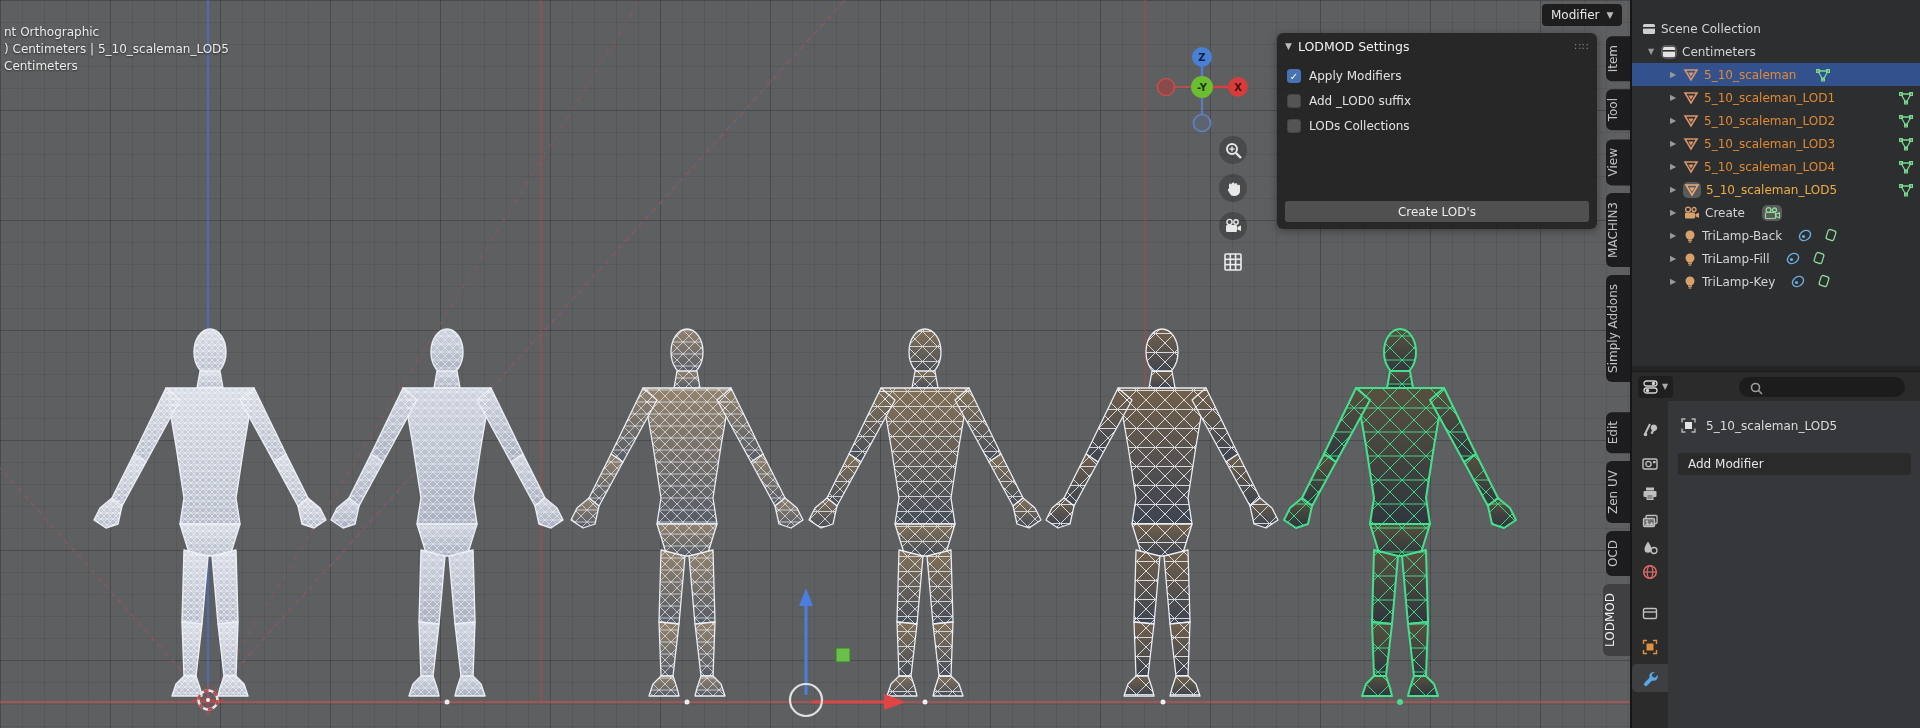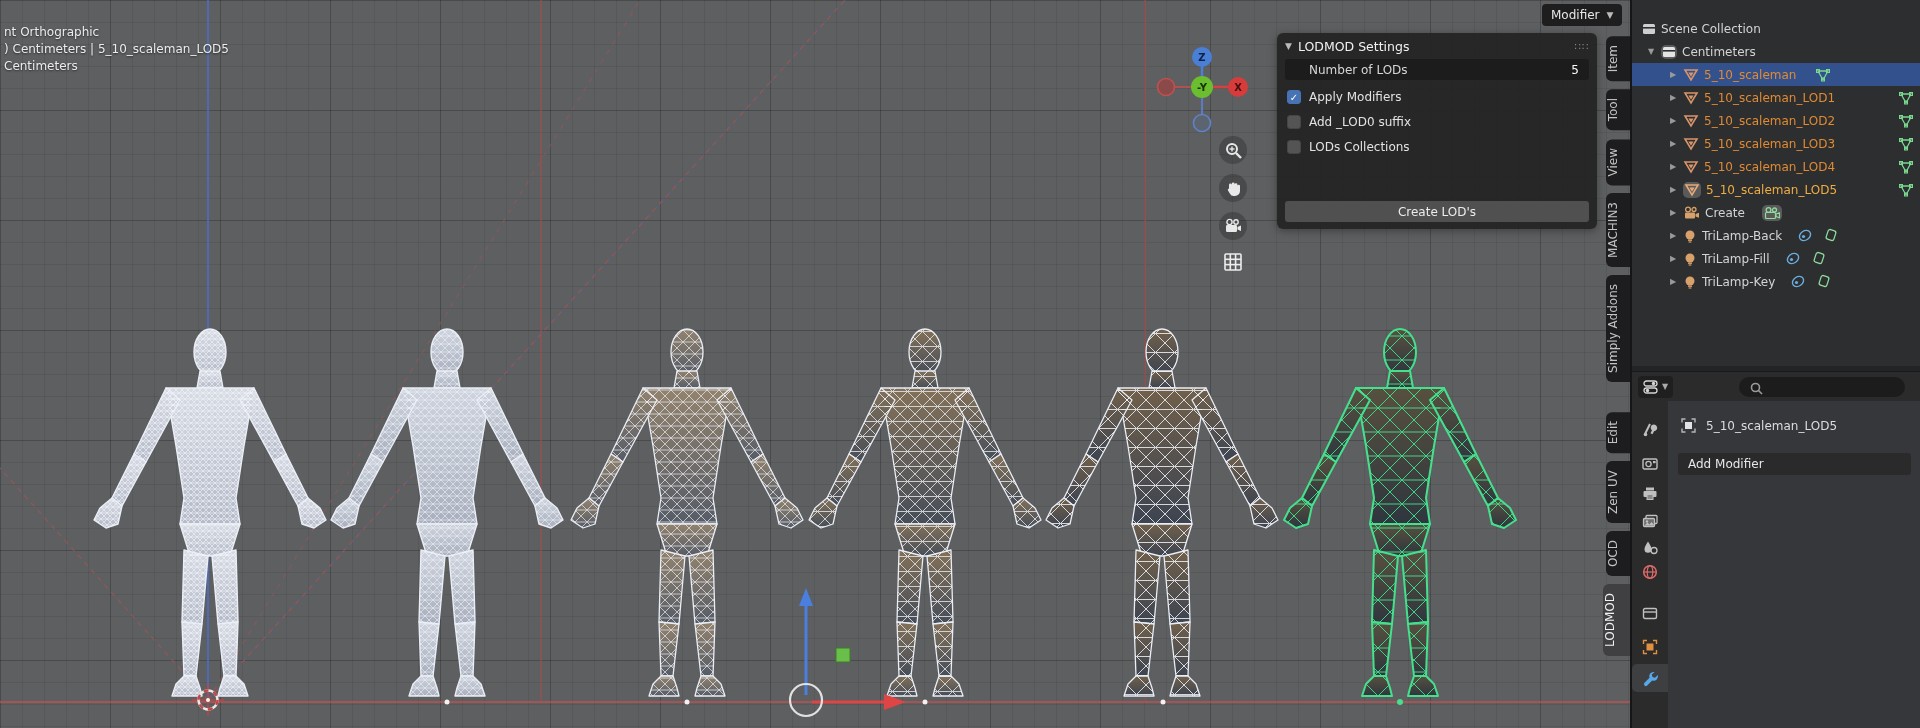--- a/index.html
+++ b/index.html
@@ -278,24 +278,20 @@
       </g>
     </svg>
   </div>
 
   <div id="lodmod-panel">
     <div class="hdr">
       <span class="chev">▼</span>
       <span class="title">LODMOD Settings</span>
       <span class="grip">∷∷</span>
     </div>
-    <div class="fieldrow">
-      <span class="flabel">Number of LODs</span>
-      <span class="fvalue">5</span>
-    </div>
     <div class="checkrow">
       <span class="cbox on"></span>
       <span class="clabel">Apply Modifiers</span>
     </div>
     <div class="checkrow">
       <span class="cbox"></span>
       <span class="clabel">Add _LOD0 suffix</span>
     </div>
     <div class="checkrow">
       <span class="cbox"></span>

